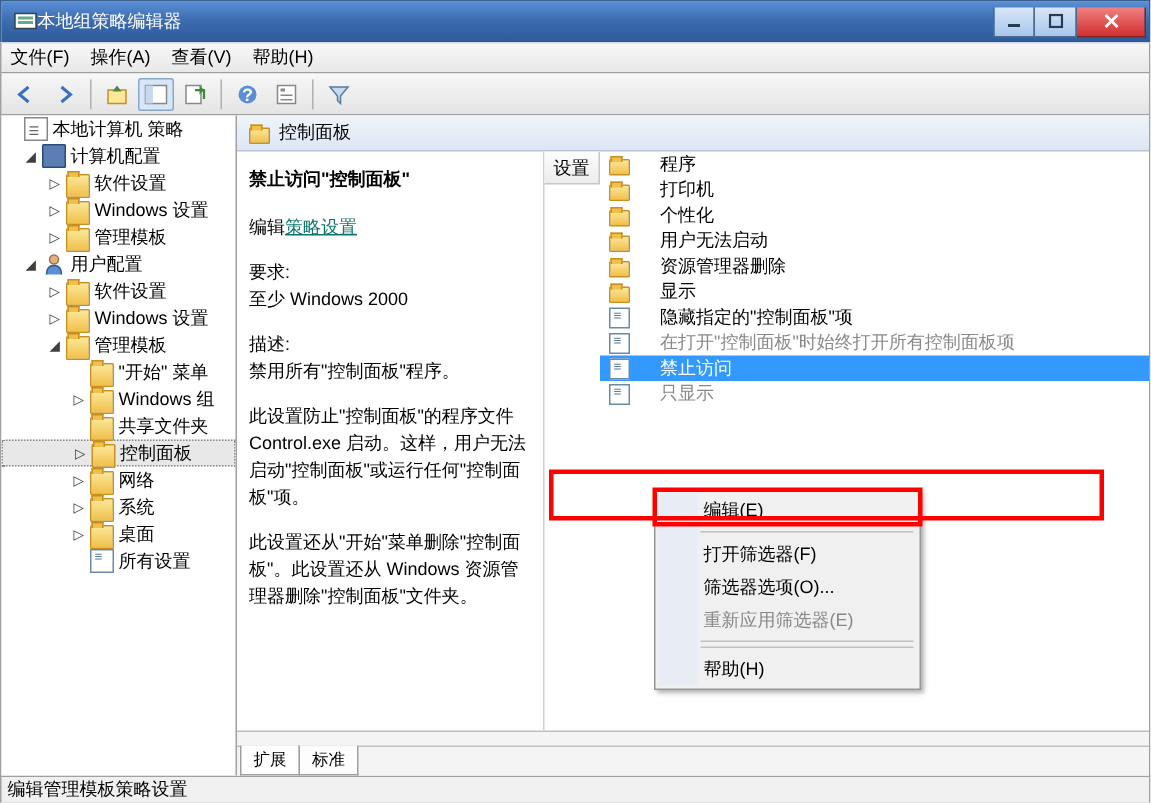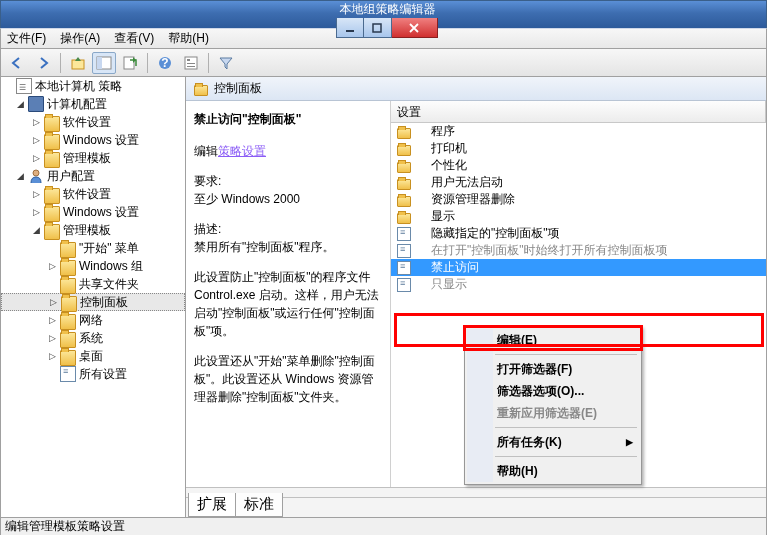--- a/index.html
+++ b/index.html
@@ -1,88 +1,88 @@
 <!DOCTYPE html>
 <html><head>
 <meta charset="utf-8">
 <style>
 * { box-sizing: border-box; margin: 0; padding: 0; font-family: "Microsoft YaHei", Tahoma, sans-serif; font-size: 12px; }
 body { background: #fff; width: 767px; height: 535px; overflow: hidden; position: relative; }
 
 
-.titlebar { height: 28px; background: linear-gradient(#5a8fd6, #3d6db0 45%, #2d5a9a); display: flex; align-items: center; padding-left: 8px; color: #fff; border: 1px solid #3a5f8a; border-bottom: none; flex-direction: column; }
+.titlebar { height: 28px; background: linear-gradient(#5a8fd6, #3d6db0 45%, #2d5a9a); display: flex; align-items: center; padding-left: 8px; color: #fff; border: 1px solid #3a5f8a; border-bottom: none; }
 .titlebar .title { flex: 1; font-size: 12px; }
 .winbtns { display: flex; height: 20px; margin-right: 2px; }
 .winbtn { width: 28px; height: 20px; background: linear-gradient(#d8e6f7,#a8c6ec); border: 1px solid #4a6a8f; border-top: none; color: #2a3a50; display: flex; align-items: center; justify-content: center; font-size: 10px; }
 .winbtn.close { width: 46px; background: linear-gradient(#f08080,#d03030); color: #fff; border-color: #8a2020; }
 .winbtn + .winbtn { border-left: none; }
 
 
 .menubar { height: 21px; background: linear-gradient(#f7f7f7,#e8e8e8); border: 1px solid #a0a0a0; border-top: 1px solid #d0d8e8; display: flex; align-items: center; padding-left: 6px; gap: 14px; }
 .menubar span { color: #000; }
 
 
 .toolbar { height: 28px; background: linear-gradient(#f7f7f7,#e4e4e4); border: 1px solid #a0a0a0; border-top: none; display: flex; align-items: center; padding: 0 4px; gap: 2px; }
 .tbbtn { width: 24px; height: 22px; display: flex; align-items: center; justify-content: center; border: 1px solid transparent; border-radius: 2px; }
 .tbbtn.pressed { border-color: #8aa8c8; background: #d8e6f7; }
 .tbsep { width: 1px; height: 20px; background: #b0b0b0; margin: 0 3px; }
 
 
 .main { display: flex; height: 441px; border: 1px solid #a0a0a0; border-top: none; }
-.tree { width: 185px; border-right: 1px solid #a0a0a0; overflow: hidden; background: #fff; }
+.tree { width: 157px; border-right: 1px solid #a0a0a0; overflow: hidden; background: #fff; }
 .content { flex: 1; display: flex; flex-direction: column; background: #fff; position: relative; }
 
 
 .tnode { display: flex; align-items: center; height: 18px; padding-left: 2px; white-space: nowrap; }
 .tnode .exp { width: 11px; height: 11px; margin-right: 2px; display: inline-flex; align-items: center; justify-content: center; font-size: 9px; color: #404040; }
 .tnode .ticon { width: 16px; height: 16px; margin-right: 3px; flex-shrink: 0; }
 .tnode .lbl { white-space: nowrap; }
 .tnode.sel { background: #e8e8e8; border: 1px dotted #888; }
 .ind1 { padding-left: 14px; } .ind2 { padding-left: 30px; } .ind3 { padding-left: 46px; }
 
 
 .chdr { height: 24px; background: linear-gradient(#f0f4fa,#dce6f4); border-bottom: 1px solid #b8c4d4; display: flex; align-items: center; padding-left: 8px; gap: 6px; font-weight: normal; }
 
 
 .cols { display: flex; flex: 1; overflow: hidden; }
 .lcol { width: 205px; border-right: 1px solid #d0d0d0; padding: 10px 8px; overflow: hidden; }
-.rcol { flex: 1; display: flex; flex-direction: column; }
+.rcol { flex: 1; display: flex; flex-direction: row; }
 .lcol h3 { font-weight: bold; font-size: 12px; margin-bottom: 14px; }
-.lcol .lnk { color: #8b5cf6; text-decoration: underline; }
+.lcol .lnk { color: #0f766e; text-decoration: underline; }
 .lcol p { margin-bottom: 12px; line-height: 1.5; }
 .rcolhdr { height: 22px; background: linear-gradient(#fdfdfd,#ececec); border-bottom: 1px solid #c8c8c8; display: flex; }
 .rcolhdr .cell { border-right: 1px solid #c8c8c8; padding: 3px 6px; }
 .rlist { flex: 1; overflow: hidden; position: relative; }
 .ritem { display: flex; align-items: center; height: 17px; padding-left: 6px; gap: 20px; white-space: nowrap; }
 .ritem.sel { background: #3399ff; color: #fff; }
 .ritem.dim { color: #888; }
 
 
 .ctabs { height: 20px; border-top: 1px solid #c0c0c0; display: flex; align-items: flex-end; padding-left: 2px; background: #f4f4f4; }
-.ctab { padding: 2px 8px; border: 1px solid #a0a0a0; border-top: none; background: #fdfdfd; margin-right: -1px; font-size: 15px; }
+.ctab { padding: 2px 8px; border: 1px solid #a0a0a0; border-top: none; background: #fdfdfd; margin-right: -1px; font-size: 11px; }
 .ctab.active { background: #fff; }
 .ctabspace { height: 10px; border-top: 1px solid #c0c0c0; background: #f4f4f4; }
 
 
 .status { height: 18px; border: 1px solid #a0a0a0; border-top: none; background: #f0f0f0; padding-left: 4px; display: flex; align-items: center; }
 
 
 .ico-folder { background: linear-gradient(#fce79a,#f0c04a); border: 1px solid #c89020; border-radius: 1px; width: 14px; height: 11px; position: relative; top: 2px; }
 .ico-folder::before { content: ""; position: absolute; top: -3px; left: 0; width: 6px; height: 3px; background: #f0c04a; border: 1px solid #c89020; border-bottom: none; }
 .ico-comp { width: 14px; height: 12px; background: #5b7fb5; border: 1px solid #2a4a7a; border-radius: 1px; position: relative; }
 .ico-setting { width: 14px; height: 14px; background: #fff; border: 1px solid #6a8aaa; position: relative; }
 .ico-setting::after { content: "≡"; position: absolute; font-size: 9px; color: #5a7a9a; left: 2px; top: -1px; }
 .ico-root { width: 14px; height: 14px; background: #fff; border: 1px solid #888; }
 .ico-root::after { content: "☰"; font-size: 8px; color: #666; padding-left: 2px; }
 
 
 .redbox { position: absolute; border: 3px solid #ff0000; pointer-events: none; z-index: 50; }
 
 
-.ctxmenu { position: absolute; background: #f0f0f0; border: 1px solid #979797; box-shadow: 2px 2px 3px rgba(0,0,0,.3); z-index: 40; padding: 2px; font-weight: bold; }
+.ctxmenu { position: absolute; background: #f0f0f0; border: 1px solid #979797; box-shadow: 2px 2px 3px rgba(0,0,0,.3); z-index: 40; padding: 2px; }
 .ctxmenu .mi { height: 22px; display: flex; align-items: center; padding: 0 20px 0 30px; white-space: nowrap; position: relative; }
 .ctxmenu .mi.dim { color: #888; }
 .ctxmenu .msep { height: 1px; background: #c0c0c0; margin: 3px 2px 3px 28px; }
 .ctxmenu .gutter { position: absolute; left: 2px; top: 2px; bottom: 2px; width: 26px; background: #e8ecf4; }
 .ctxmenu .arrow { position: absolute; right: 6px; font-size: 9px; }
 
 svg { display: block; }
 </style>
 </head>
 <body>
@@ -340,24 +340,20 @@
     <div class="redbox" style="left:208px; top:236px; width:370px; height:34px;"></div>
 
     <div class="ctxmenu" style="left:278px; top:249px; width:178px;">
       <div class="gutter"></div>
       <div class="mi">编辑(E)</div>
       <div class="msep"></div>
       <div class="mi">打开筛选器(F)</div>
       <div class="mi">筛选器选项(O)...</div>
       <div class="mi dim">重新应用筛选器(E)</div>
       <div class="msep"></div>
-      <div class="mi">
-          <span>所有任务(K)</span>
-          <span class="arrow">▶</span>
-        </div>
       <div class="msep"></div>
       <div class="mi">帮助(H)</div>
     </div>
     <div class="redbox" style="left:277px; top:248px; width:180px; height:26px;"></div>
   </div>
 </div>
 
 <div class="status">
   <span>编辑管理模板策略设置</span>
 </div>

